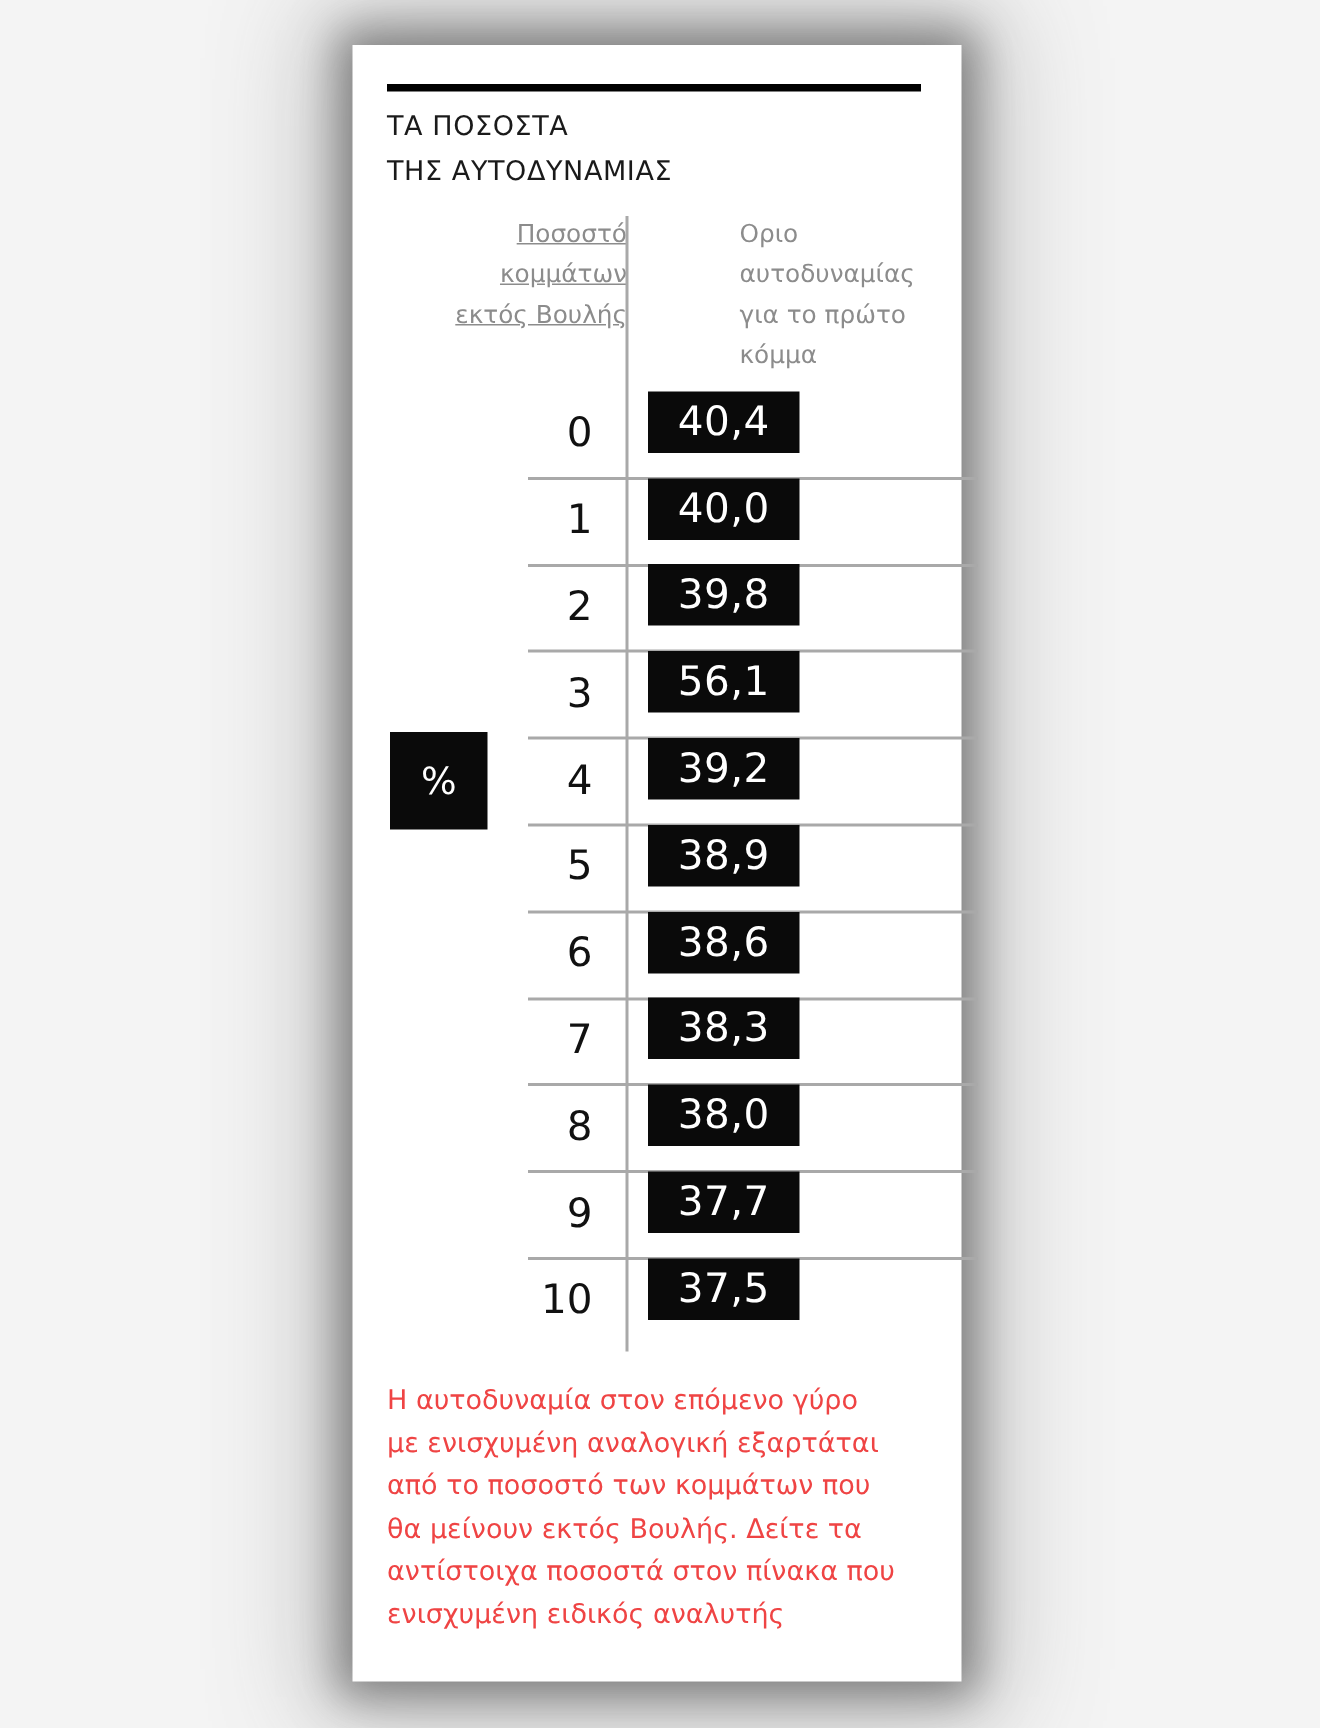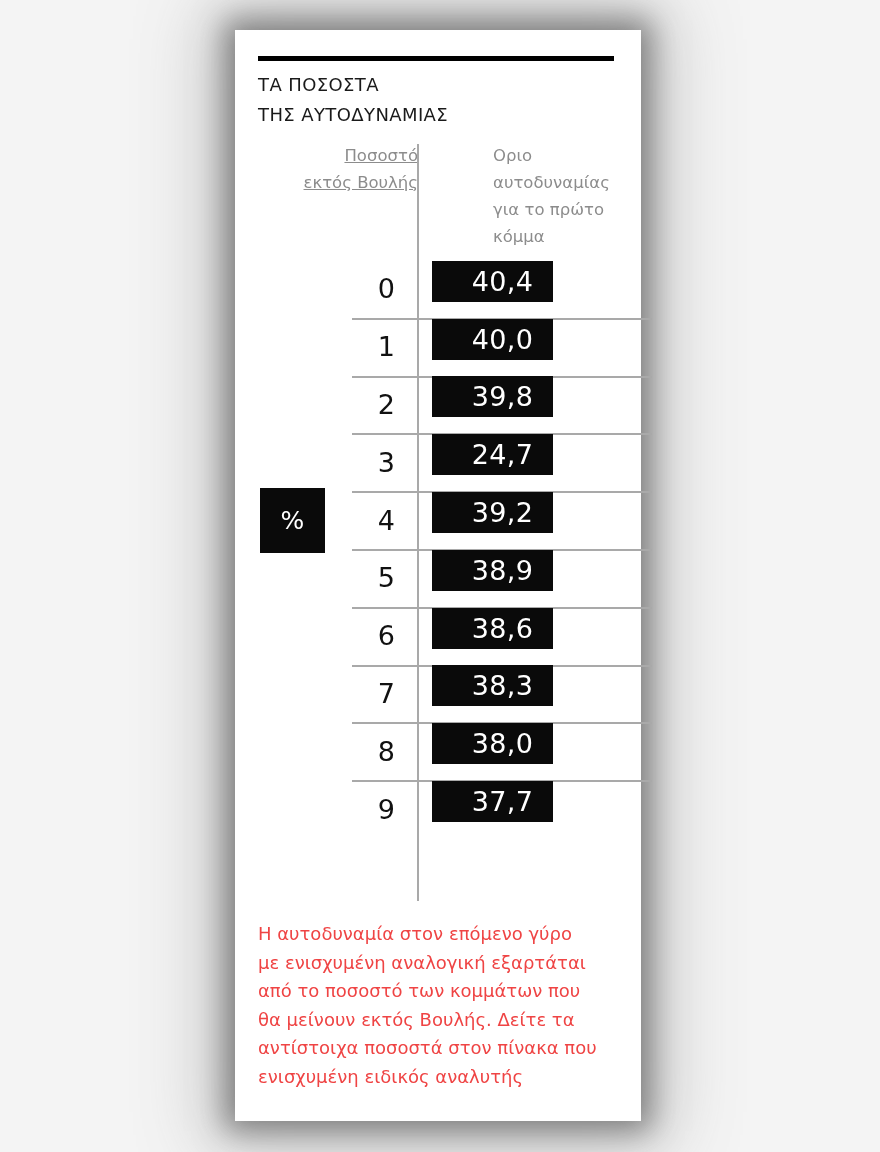--- a/index.html
+++ b/index.html
@@ -161,21 +161,20 @@
     top: 0.8px;
     width: 101px;
     height: 41px;
     background: #0a0a0a;
     color: #ffffff;
     font-size: 27px;
     display: flex;
     align-items: center;
     justify-content: center;
     letter-spacing: 0.3px;
-    padding-left: 20px;
   }
 
   
   .caption {
     position: absolute;
     left: 23px;
     top: 890px;
     width: 368px;
     font-size: 18px;
     line-height: 28.6px;
@@ -194,20 +193,21 @@
     <div class="top-rule"></div>
 
     <div class="title">
       <span class="title-line">ΤΑ ΠΟΣΟΣΤΑ</span>
       <span class="title-line">ΤΗΣ ΑΥΤΟΔΥΝΑΜΙΑΣ</span>
     </div>
 
     <div class="headers">
       <div class="head-left">
         <span class="head-line">Ποσοστό</span>
+        <span class="head-line">κομμάτων</span>
         <span class="head-line">εκτός Βουλής</span>
       </div>
       <div class="head-right">
         <span class="head-line">Οριο</span>
         <span class="head-line">αυτοδυναμίας</span>
         <span class="head-line">για το πρώτο</span>
         <span class="head-line">κόμμα</span>
       </div>
     </div>
 
@@ -227,21 +227,21 @@
         <div class="row-value">40,0</div>
       </div>
       <div class="row">
         <div class="row-sep"></div>
         <div class="row-label">2</div>
         <div class="row-value">39,8</div>
       </div>
       <div class="row">
         <div class="row-sep"></div>
         <div class="row-label">3</div>
-        <div class="row-value">24,7</div>
+        <div class="row-value">56,1</div>
       </div>
       <div class="row">
         <div class="row-sep"></div>
         <div class="row-label">4</div>
         <div class="row-value">39,2</div>
       </div>
       <div class="row">
         <div class="row-sep"></div>
         <div class="row-label">5</div>
         <div class="row-value">38,9</div>
@@ -258,20 +258,25 @@
       </div>
       <div class="row">
         <div class="row-sep"></div>
         <div class="row-label">8</div>
         <div class="row-value">38,0</div>
       </div>
       <div class="row">
         <div class="row-sep"></div>
         <div class="row-label">9</div>
         <div class="row-value">37,7</div>
+      </div>
+      <div class="row">
+        <div class="row-sep"></div>
+        <div class="row-label">10</div>
+        <div class="row-value">37,5</div>
       </div>
     </div>
 
     <div class="caption">
       <span class="caption-line">Η αυτοδυναμία στον επόμενο γύρο</span>
       <span class="caption-line">με ενισχυμένη αναλογική εξαρτάται</span>
       <span class="caption-line">από το ποσοστό των κομμάτων που</span>
       <span class="caption-line">θα μείνουν εκτός Βουλής. Δείτε τα</span>
       <span class="caption-line">αντίστοιχα ποσοστά στον πίνακα που</span>
       <span class="caption-line">ενισχυμένη ειδικός αναλυτής</span>

